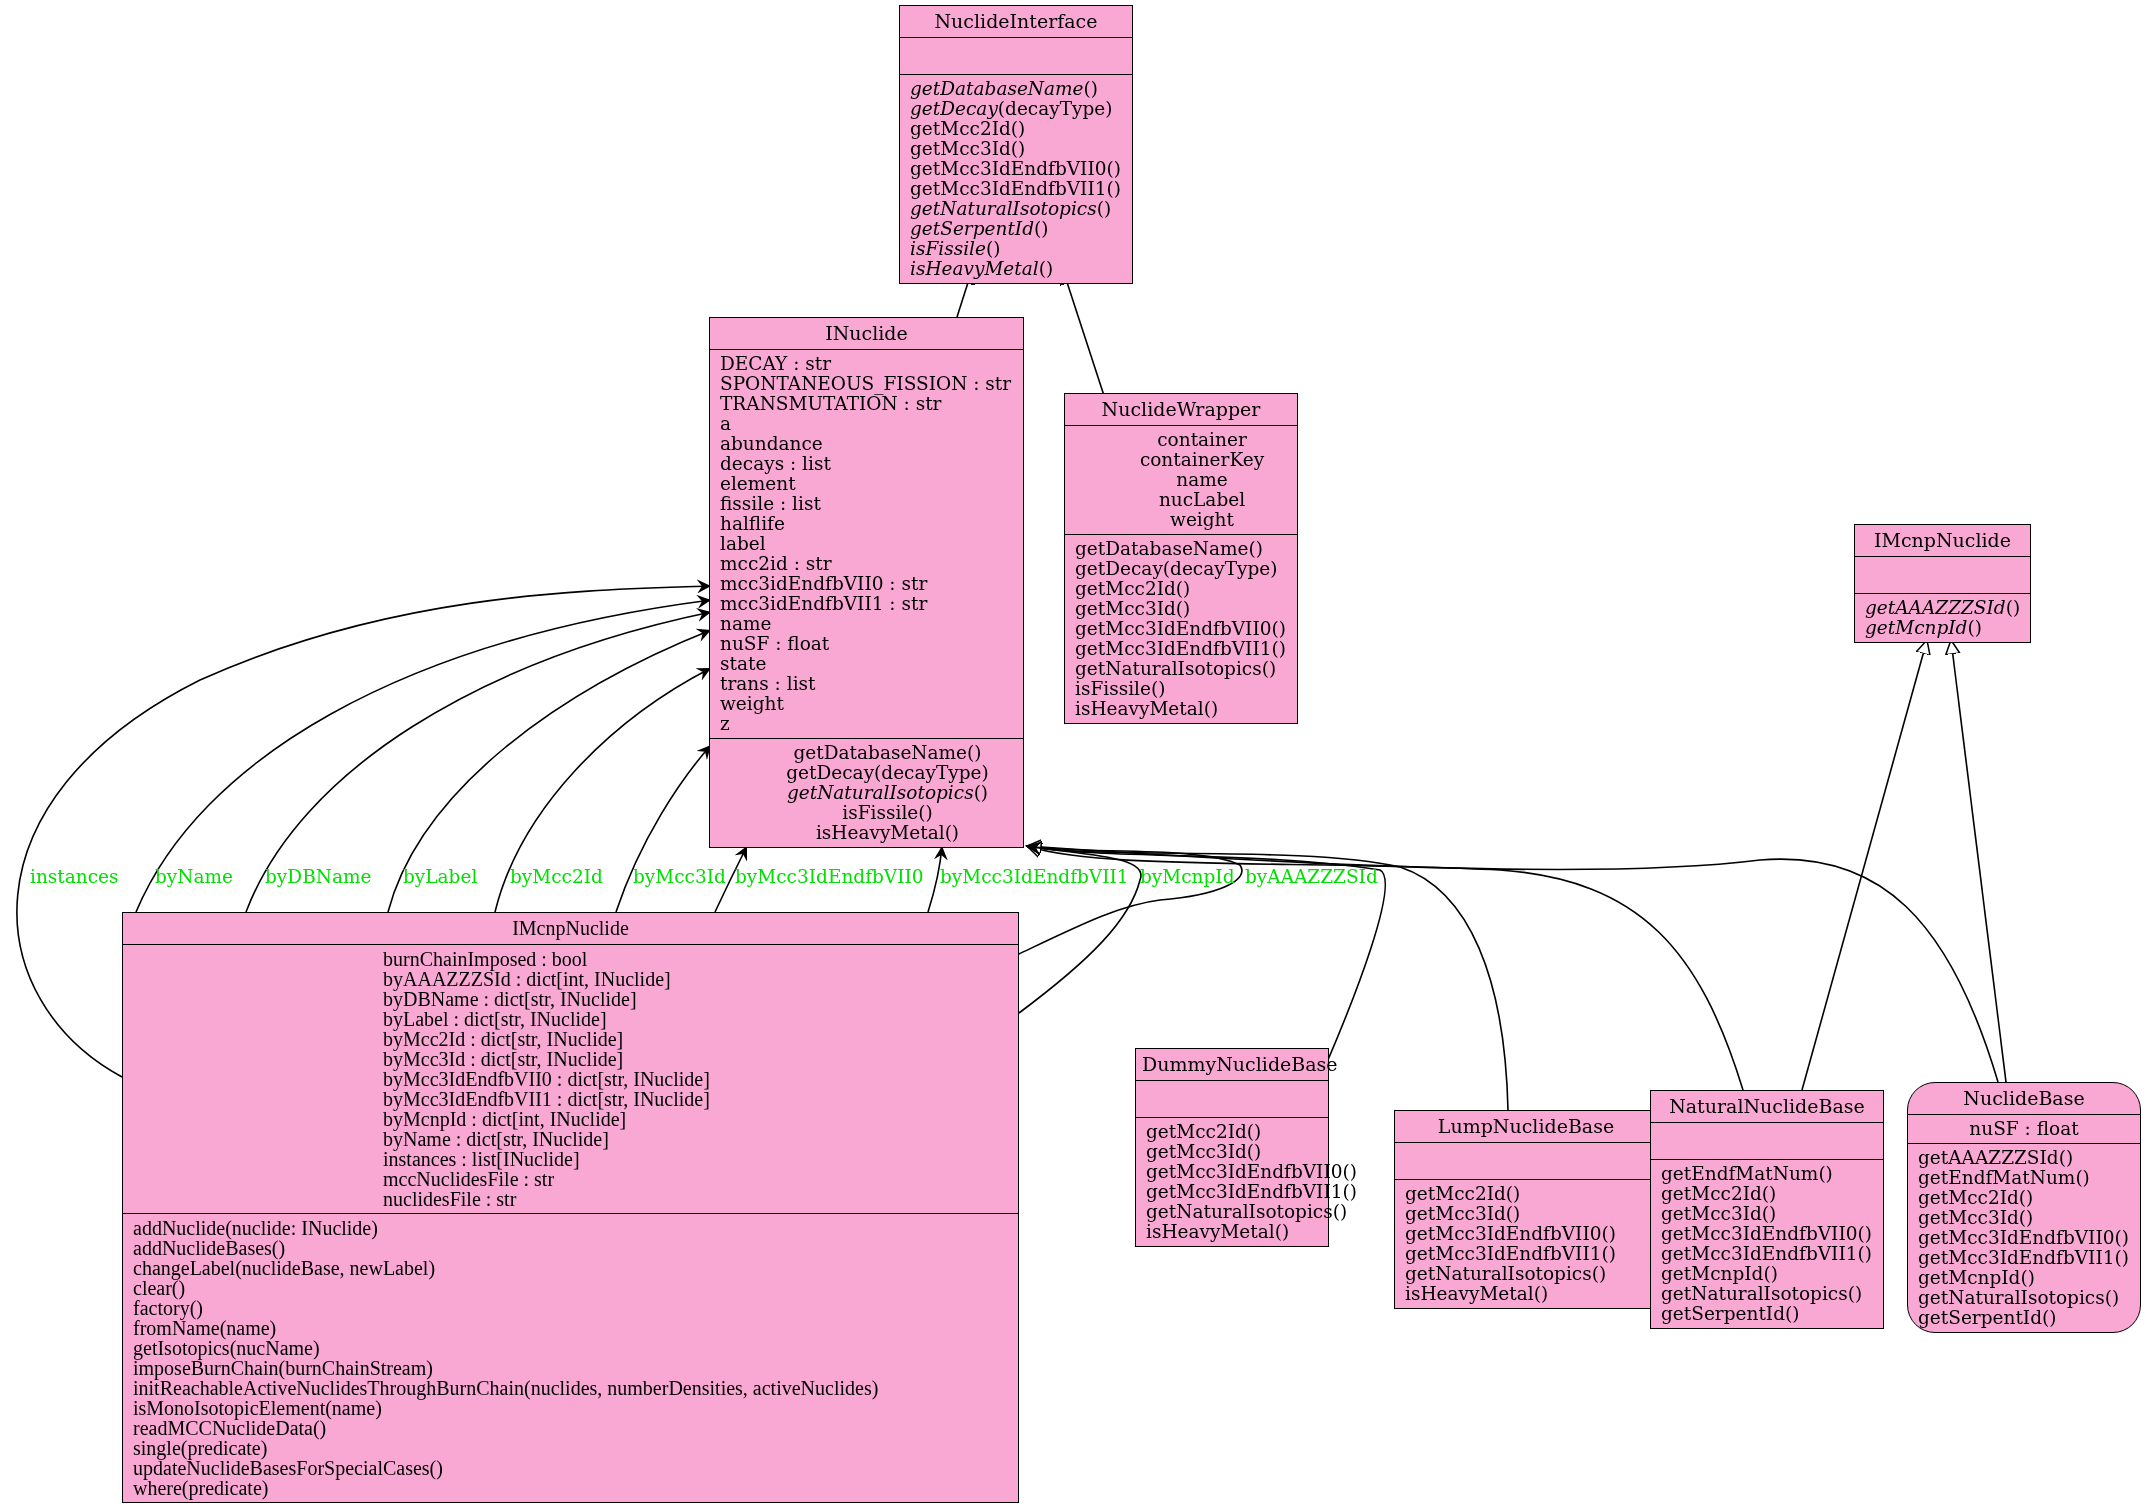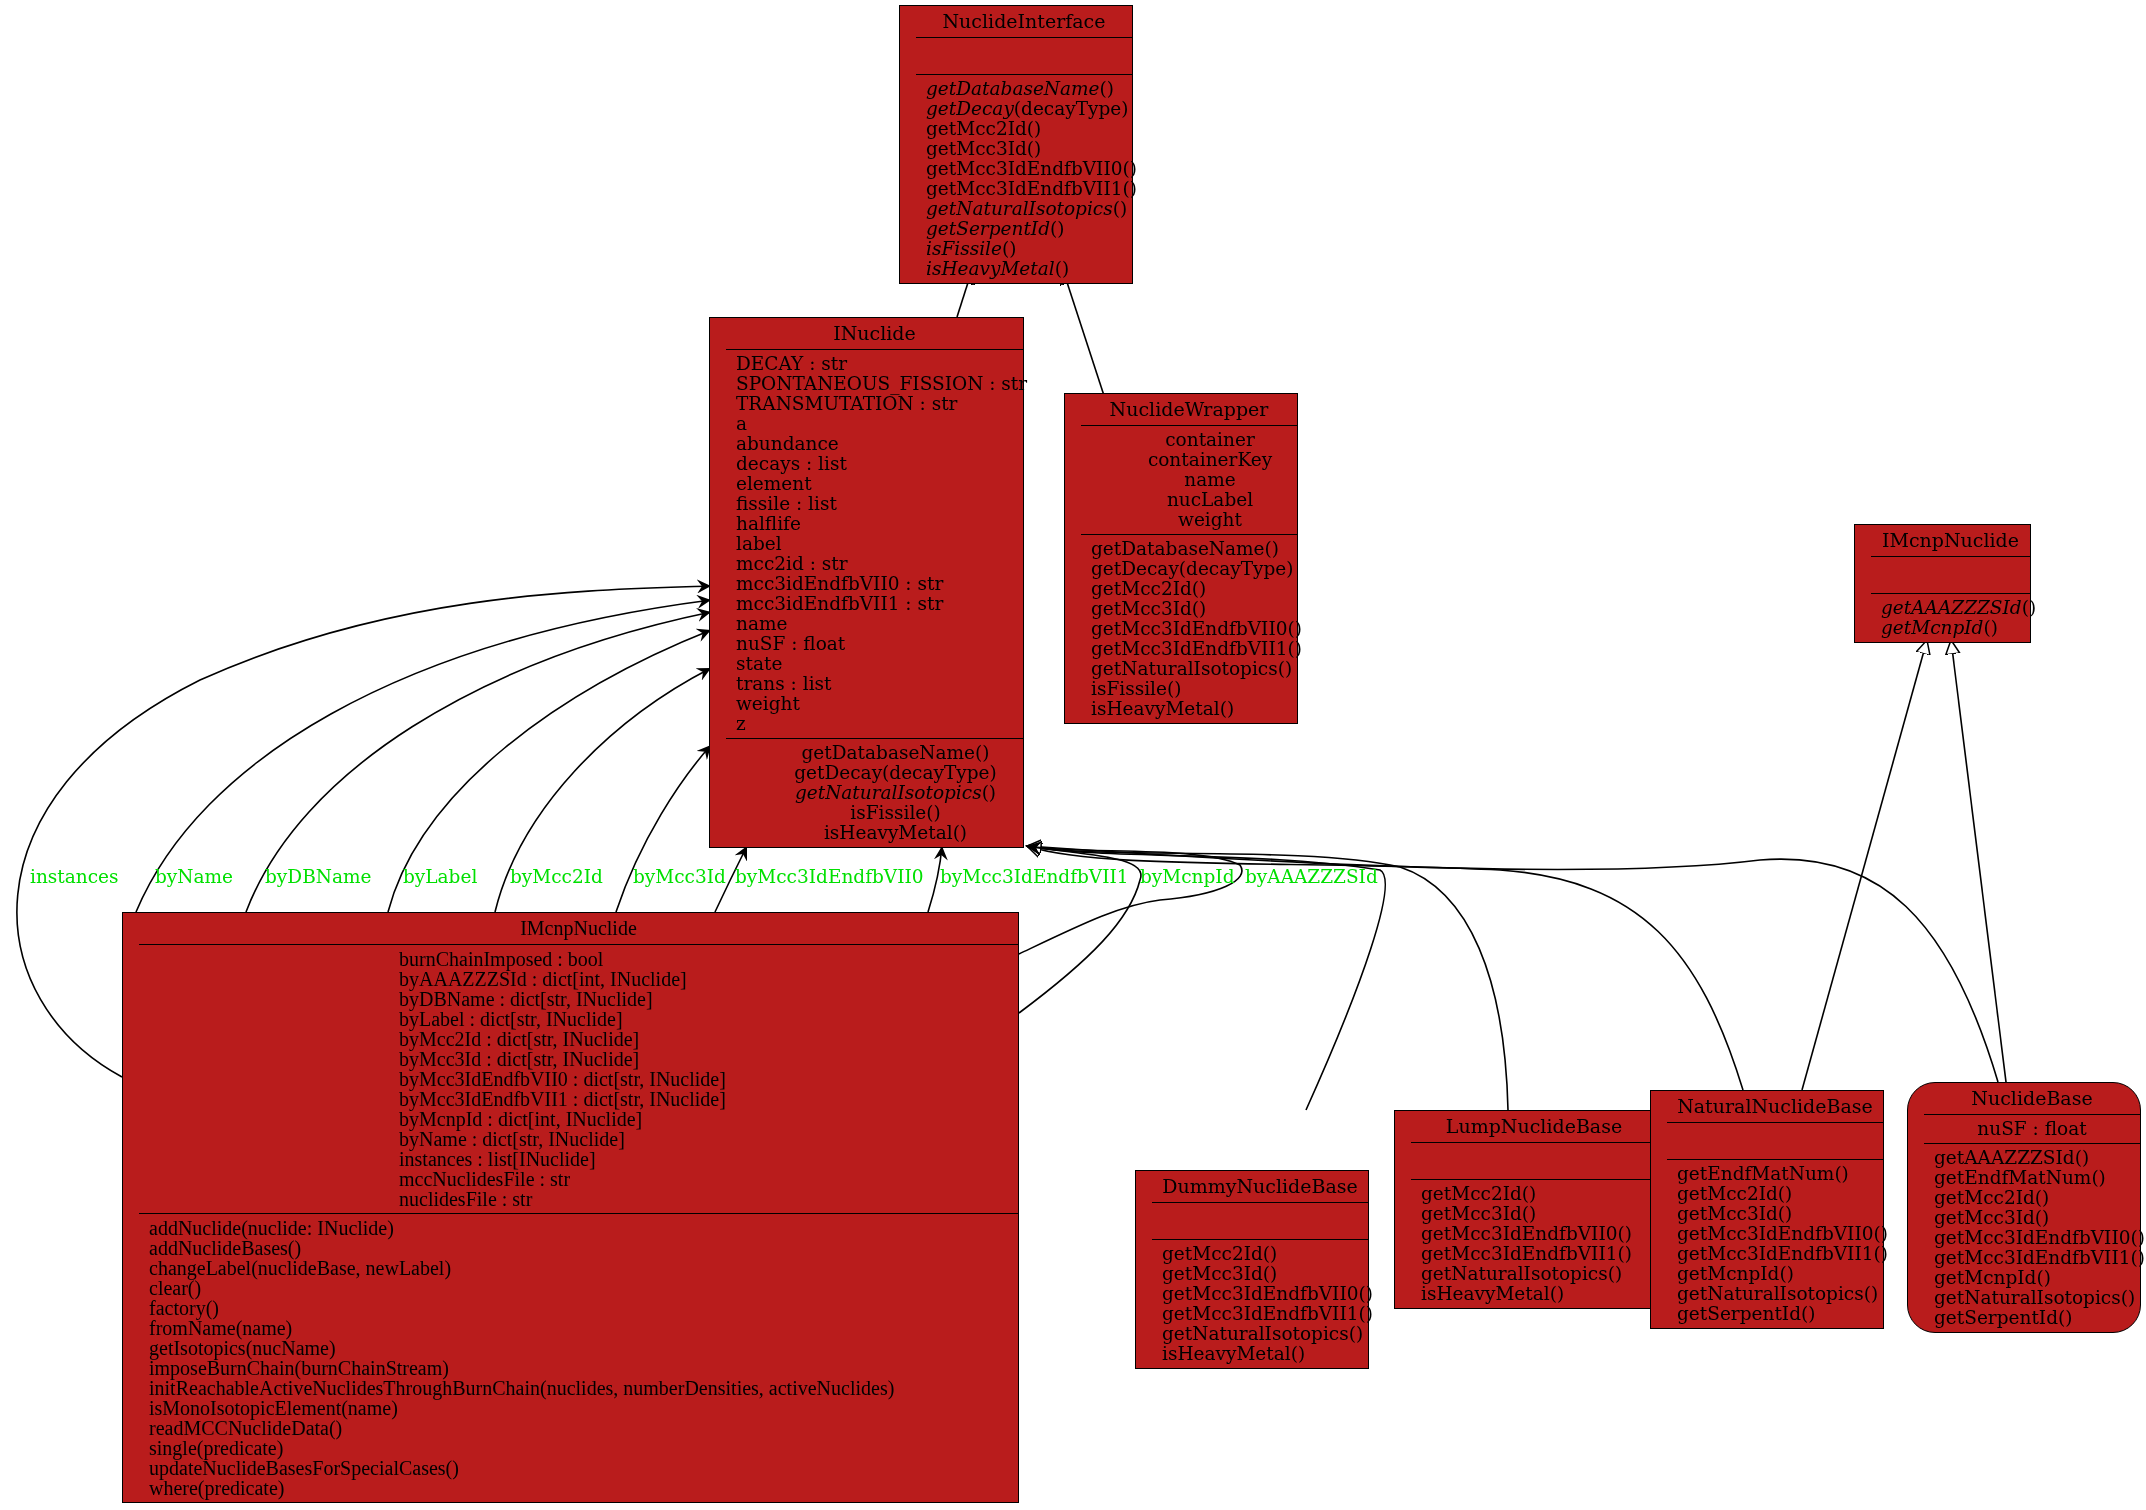--- a/index.html
+++ b/index.html
@@ -1,19 +1,19 @@
 <!DOCTYPE html>
 <html><head>
 <meta charset="utf-8">
 <style>
   html, body { margin: 0; padding: 0; background: #ffffff; }
   body { width: 2146px; height: 1510px; position: relative; overflow: hidden;
          font-family: "DejaVu Serif", "Liberation Serif", serif; color: #000; }
   #edges { position: absolute; left: 0; top: 0; width: 2146px; height: 1510px; }
-  .cls { position: absolute; border: 1.6px solid #000; background: #b91c1c; box-sizing: border-box; padding-left: 16px; }
+  .cls { position: absolute; border: 1.6px solid #000; background: #f9a8d4; box-sizing: border-box; }
   .cls .title { text-align: center; font-size: 19px; line-height: 22px; padding: 4px 6px 5px; border-bottom: 1.6px solid #000; white-space: nowrap; }
   .cls .sect { font-size: 18.5px; line-height: 20px; padding: 4px 10px 4px; white-space: nowrap; }
   .cls .sect + .sect { border-top: 1.6px solid #000; }
   .cls .sect.empty { height: 36px; box-sizing: border-box; }
   .cls .sect.center { text-align: center; }
   .cls .sect.indent { padding-left: 52px; text-align: center; }
   .row { display: block; }
   .row .ab { font-style: italic; }
   .edge-label { font-family: "DejaVu Serif", serif; font-size: 18.5px; fill: #00e000; }
   .nb .title, .nb .sect { font-family: "Liberation Serif", "DejaVu Serif", serif; font-size: 20px; }
@@ -176,21 +176,21 @@
       <span class="row">imposeBurnChain(burnChainStream)</span>
       <span class="row">initReachableActiveNuclidesThroughBurnChain(nuclides, numberDensities, activeNuclides)</span>
       <span class="row">isMonoIsotopicElement(name)</span>
       <span class="row">readMCCNuclideData()</span>
       <span class="row">single(predicate)</span>
       <span class="row">updateNuclideBasesForSpecialCases()</span>
       <span class="row">where(predicate)</span>
     </div>
 </div>
 
-<div class="cls" style="left:1135px; top:1170px; width:234px;">
+<div class="cls" style="left:1135px; top:1048px; width:194px;">
   <div class="title">DummyNuclideBase</div>
   <div class="sect empty"></div>
   <div class="sect">
       <span class="row">getMcc2Id()</span>
       <span class="row">getMcc3Id()</span>
       <span class="row">getMcc3IdEndfbVII0()</span>
       <span class="row">getMcc3IdEndfbVII1()</span>
       <span class="row">getNaturalIsotopics()</span>
       <span class="row">isHeavyMetal()</span>
     </div>

